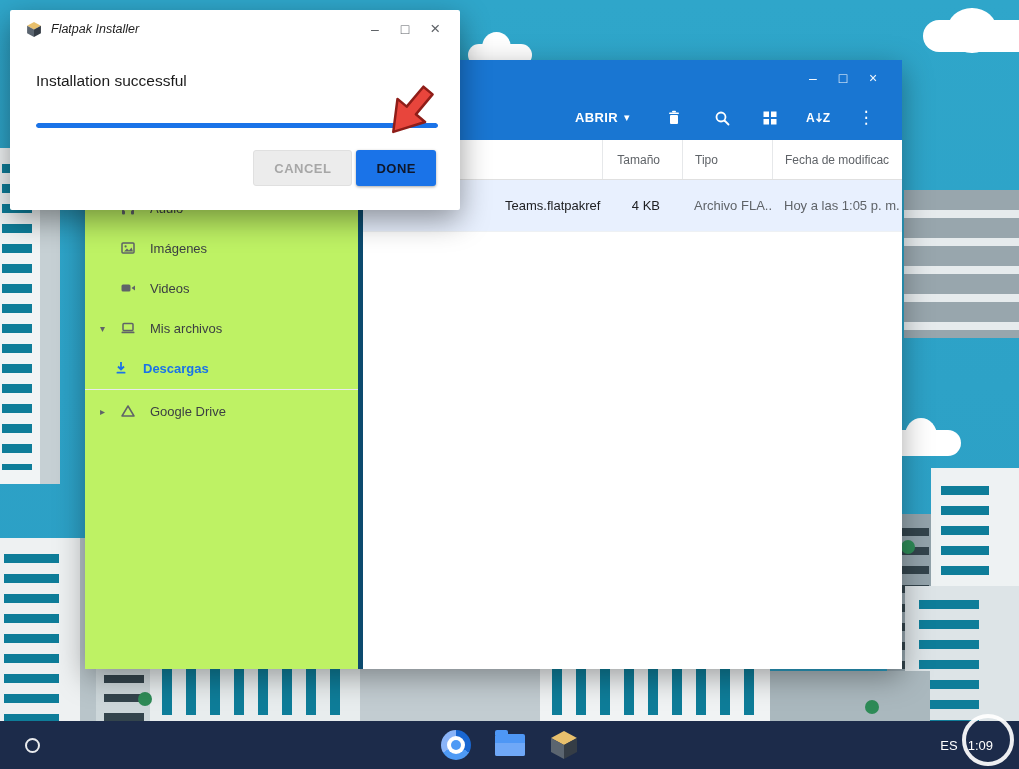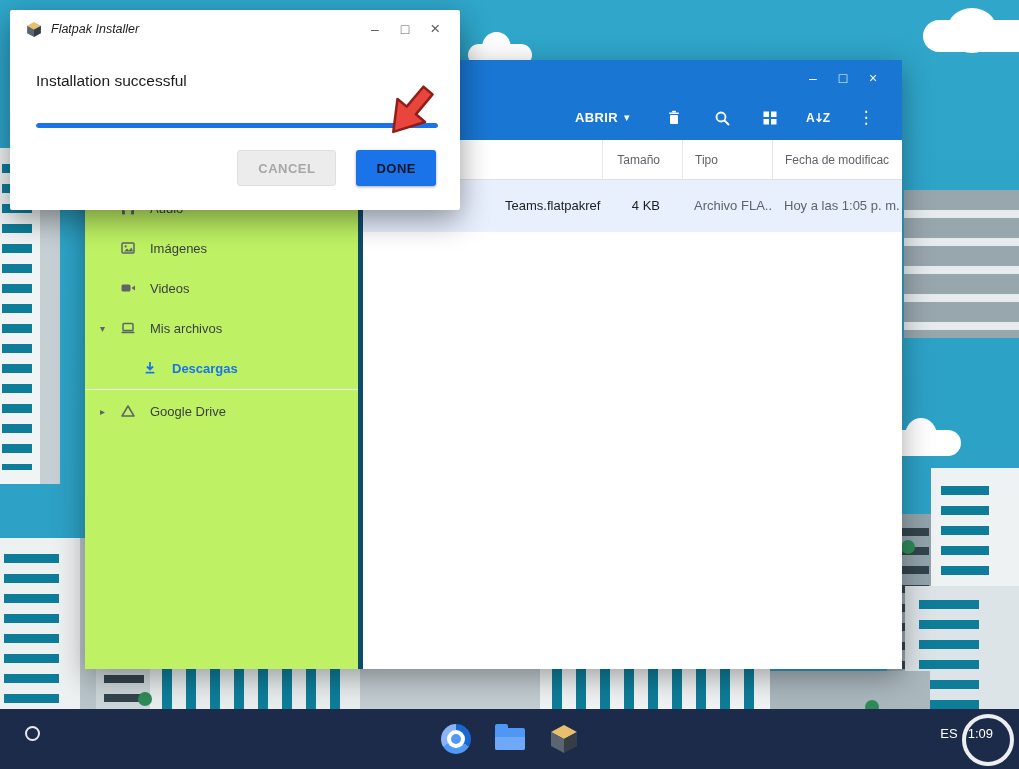--- a/index.html
+++ b/index.html
@@ -46,21 +46,21 @@
   .kebab { font-size: 17px; }
 
   .files-body { flex: 1; display: flex; min-height: 0; background: #fff; }
   .sidebar { width: 278px; border-right: 5px solid #0c4a6e; padding-top: 48px; background: #bef264; }
   .sb-item { height: 40px; display: flex; align-items: center; padding-left: 35px;
     color: #3c4043; font-size: 13px; cursor: default; }
   .sb-item .chev { width: 18px; margin-left: -20px; margin-right: 2px; color: #5f6368; font-size: 10px; }
   .sb-icon { width: 16px; height: 16px; margin-right: 14px; color: #5f6368; flex: 0 0 16px; }
   .sb-icon svg { display: block; }
   .sb-label { white-space: nowrap; }
-  .sb-item.indent { padding-left: 57px; }
+  .sb-item.indent { padding-left: 28px; }
   .sb-item.accent { color: var(--accent, #1a73e8); font-weight: bold; }
   .sb-item.accent .sb-icon { color: var(--accent, #1a73e8); }
   .sb-divider { height: 1px; background: #e8eaed; margin: 1px 0; }
 
   .filelist { flex: 1; display: flex; flex-direction: column; min-width: 0; }
   .list-head { height: 40px; display: flex; border-bottom: 1px solid #e0e0e0;
     color: #5f6368; font-size: 12px; align-items: center; }
   .list-row { height: 52px; display: flex; align-items: center; font-size: 13px;
     background: var(--selection, #e8f0fe); border-bottom: 1px solid #eef1f4; color: #202124; }
   .col-name { flex: 1; min-width: 0; padding-left: 12px; overflow: hidden; white-space: nowrap; }
@@ -80,32 +80,32 @@
     background: #fff; z-index: 5; box-shadow: 0 10px 30px rgba(0,0,0,.4); border-radius: 2px;
   }
   .dialog-titlebar { height: 38px; display: flex; align-items: center; padding: 0 10px 0 16px; font-style: italic; }
   .dialog-title { font-size: 12.5px; color: #1f1f1f; margin-left: 9px; flex: 1; }
   .dlg-ctrl { width: 30px; text-align: center; color: #5f6368; font-size: 14px; cursor: default; }
   .dlg-ctrl.close { font-size: 17px; }
   .dialog-msg { position: absolute; left: 26px; top: 62px; font-size: 15.5px; color: #1b1b1b; }
   .dialog-progress-track { position: absolute; left: 26px; right: 22px; top: 113px; height: 5px;
     background: #e8eaed; border-radius: 3px; overflow: hidden; }
   .dialog-progress-fill { height: 100%; background: var(--accent, #1a73e8); border-radius: 3px; }
-  .dialog-buttons { position: absolute; right: 24px; top: 140px; display: flex; gap: 20px; }
+  .dialog-buttons { position: absolute; right: 24px; top: 140px; display: flex; gap: 4px; }
   .btn { height: 36px; border: none; border-radius: 3px; font-size: 13px; font-weight: bold;
     letter-spacing: .5px; padding: 0 20px; font-family: inherit; }
   .btn-cancel { background: #ececec; color: #a7a7a7; border: 1px solid #e0e0e0; }
   .btn-done { background: var(--accent, #1a73e8); color: #0f172a; box-shadow: 0 1px 3px rgba(0,0,0,.35); }
 
   
   .arrow-annotation { position: absolute; left: 378px; top: 80px; z-index: 7;
     transform: rotate(40deg); }
 
   
-  .shelf { position: absolute; left: 0; right: 0; bottom: 0; height: 60px;
+  .shelf { position: absolute; left: 0; right: 0; bottom: 0; height: 48px;
     background: var(--shelf, #1c2b4a); z-index: 10; display: flex; align-items: center; }
   .launcher { position: absolute; left: 16px; top: 0; height: 48px; width: 32px;
     display: flex; align-items: center; justify-content: center; }
   .launcher-ring { width: 15px; height: 15px; border: 2px solid #e8eaed; border-radius: 50%; }
   .shelf-center { position: absolute; left: 50%; transform: translateX(-50%);
     display: flex; gap: 22px; align-items: center; }
   .shelf-app { width: 32px; height: 32px; display: flex; align-items: center; justify-content: center; }
   .chrome-icon { width: 30px; height: 30px; border-radius: 50%; position: relative;
     background: conic-gradient(#1967d2 0 120deg, #4e9af5 120deg 240deg, #8ab4f8 240deg 360deg); }
   .chrome-icon::after { content: ""; position: absolute; inset: 6px; background: #fff; border-radius: 50%; }

